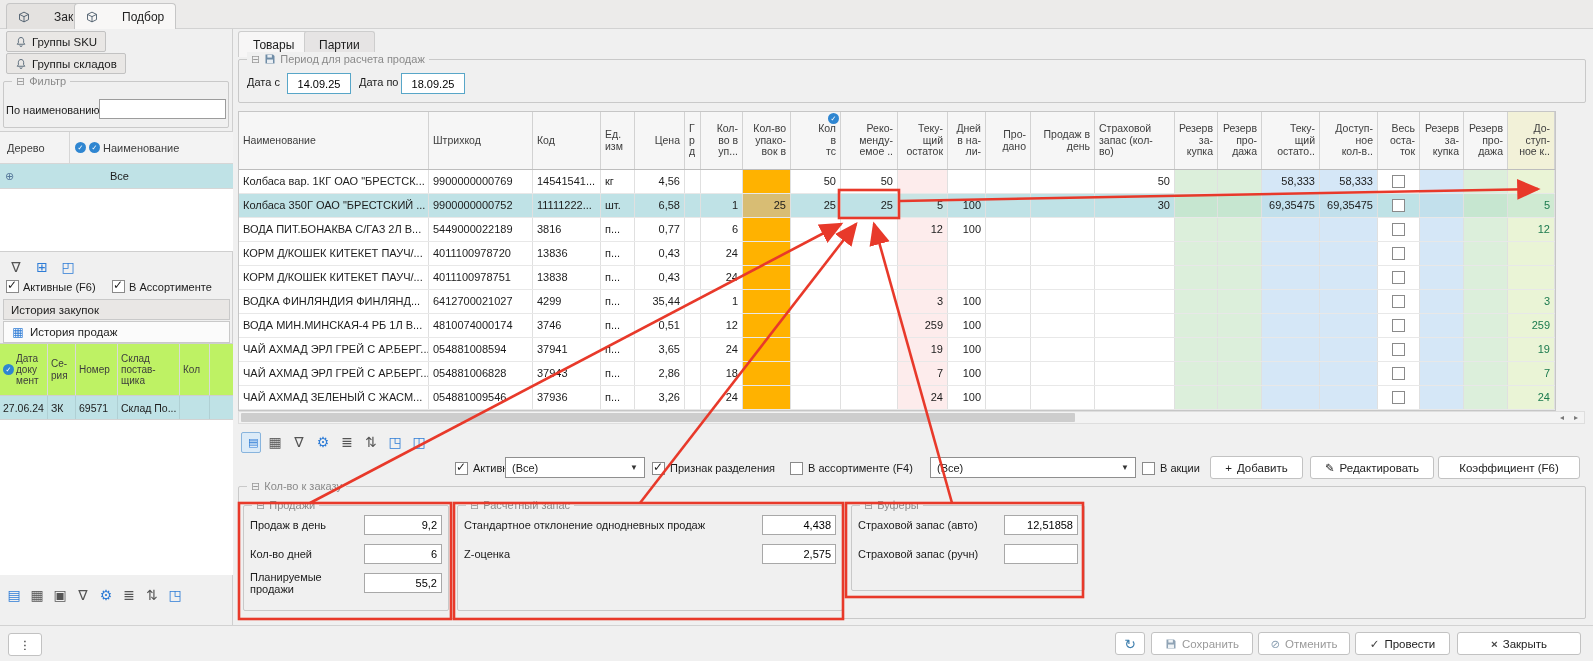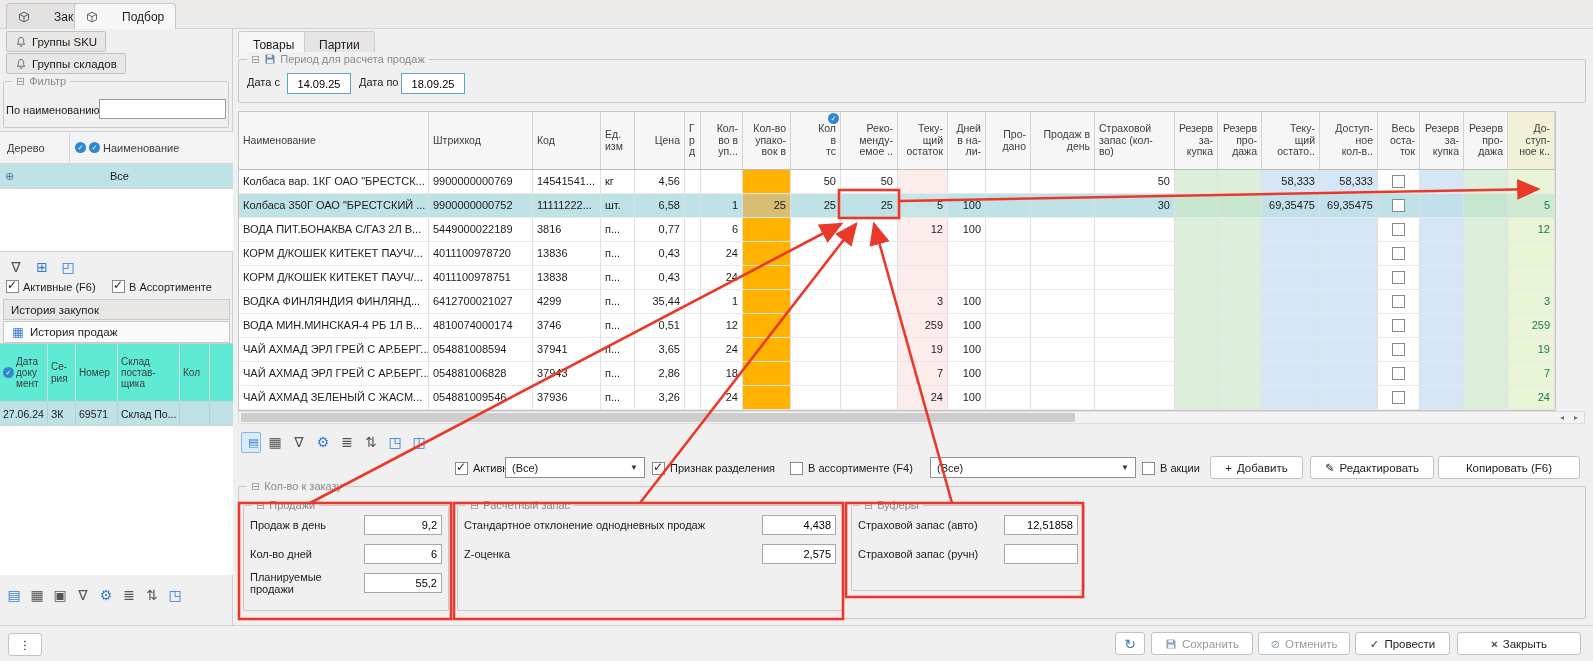--- a/index.html
+++ b/index.html
@@ -25,21 +25,21 @@
   .tree-row{display:flex;height:25px;background:#bfe2e6;border-bottom:1px solid #d6d6d6;align-items:center;font-size:11px}
   .dot{width:11px;height:11px;border-radius:50%;background:#2f86d1;color:#fff;font-size:7px;display:inline-flex;align-items:center;justify-content:center;flex:none}
   .icn{width:20px;height:19px;display:inline-flex;align-items:center;justify-content:center;font-size:14px;color:#555;cursor:pointer;flex:none}
   .icn.blue{color:#2e7cd6}
   .icn.sel{background:#dcebf8;border:1px solid #88b4dd;border-radius:2px}
   .cb{width:13px;height:13px;border:1px solid #8a8a8a;background:#fff;display:inline-block;position:relative;flex:none;cursor:pointer}
   .cb.checked::after{content:"✓";position:absolute;left:0;top:-3px;font-size:12px;font-weight:bold;color:#222}
   .chk{display:flex;align-items:flex-end;gap:4px;font-size:11px}
   .htab{position:absolute;display:flex;align-items:center;gap:5px;padding:0 7px;font-size:11.5px;border:1px solid #c9c9c9;cursor:pointer}
   .htable{position:absolute;left:0;top:314px;width:233px;height:232px;background:#fff;border-top:1px solid #cfcfcf}
-  .hhead{display:flex;height:58px;background:#5eead4;border-bottom:1px solid #cfcfcf}
+  .hhead{display:flex;height:52px;background:#bef264;border-bottom:1px solid #cfcfcf}
   .hh{border-right:1px solid #d9d9d9;font-size:10px;color:#3d3d3d;white-space:pre-line;display:flex;align-items:center;gap:2px;padding:0 3px;line-height:1.12}
   .hrow{display:flex;height:24px;background:#bfe2e6;border-bottom:1px solid #d2d2d2;font-size:10.5px;align-items:flex-end}
   .hc{border-right:1px solid rgba(0,0,0,0.08);padding:0 3px;overflow:hidden;white-space:nowrap;height:100%;display:flex;align-items:center}
   .w48{width:48px;flex:none}.w28{width:28px;flex:none}.w42{width:42px;flex:none}.w62{width:62px;flex:none}.w30{width:30px;flex:none}
   
   .main{position:absolute;left:233px;top:29px;width:1360px;height:596px}
   .mtab{position:absolute;top:2px;height:26px;padding:0 14px;display:flex;align-items:center;background:#e6e4e4;border:1px solid #cdcdcd;border-bottom:none;border-radius:3px 3px 0 0;font-size:12px;cursor:pointer}
   .mtab.active{background:#f7f6f6}
   .dinp{height:21px;width:64px;border:1px solid #58a6c8;background:#fff;font-size:11px;text-align:center;font-family:inherit}
   
@@ -620,21 +620,21 @@
       </div>
       <div class="btn abs" style="left:977px;top:427px;width:93px">
         <span>+</span>
         <span>Добавить</span>
       </div>
       <div class="btn abs" style="left:1077px;top:427px;width:124px">
         <span>✎</span>
         <span>Редактировать</span>
       </div>
       <div class="btn abs" style="left:1205px;top:427px;width:142px">
-        <span>Копировать (F6)</span>
+        <span>Коэффициент (F6)</span>
       </div>
     </div>
 
     <div class="grp" style="left:5px;top:457px;width:1348px;height:133px">
       <div class="lg">
           <span class="co">⊟</span>
           <span>Кол-во к заказу</span>
         </div>
 
       <div class="sub" style="left:4px;top:18px;width:206px;height:106px">

